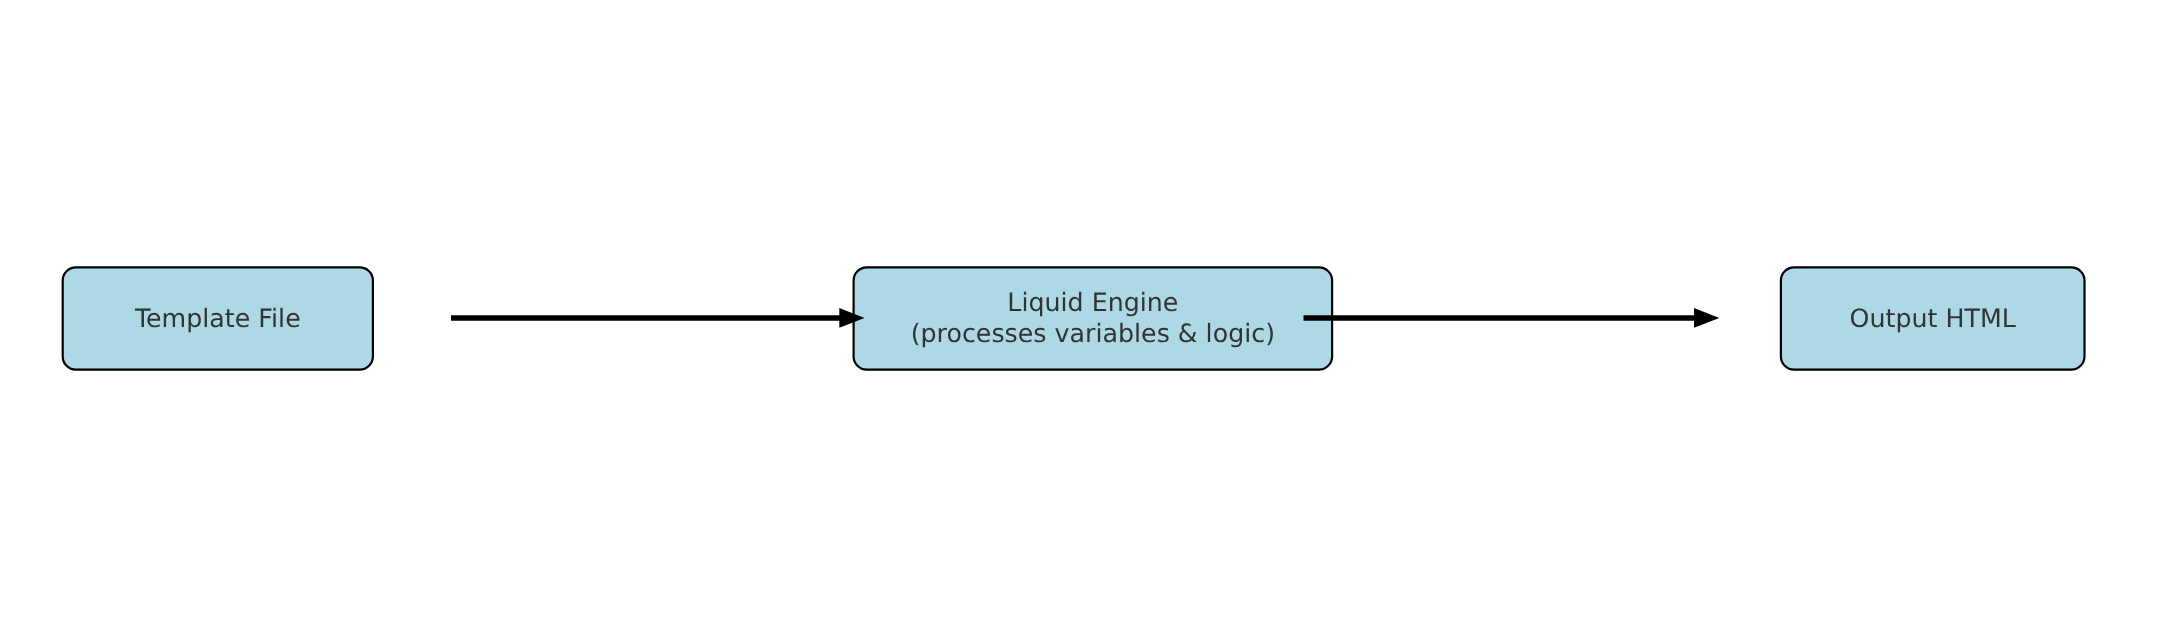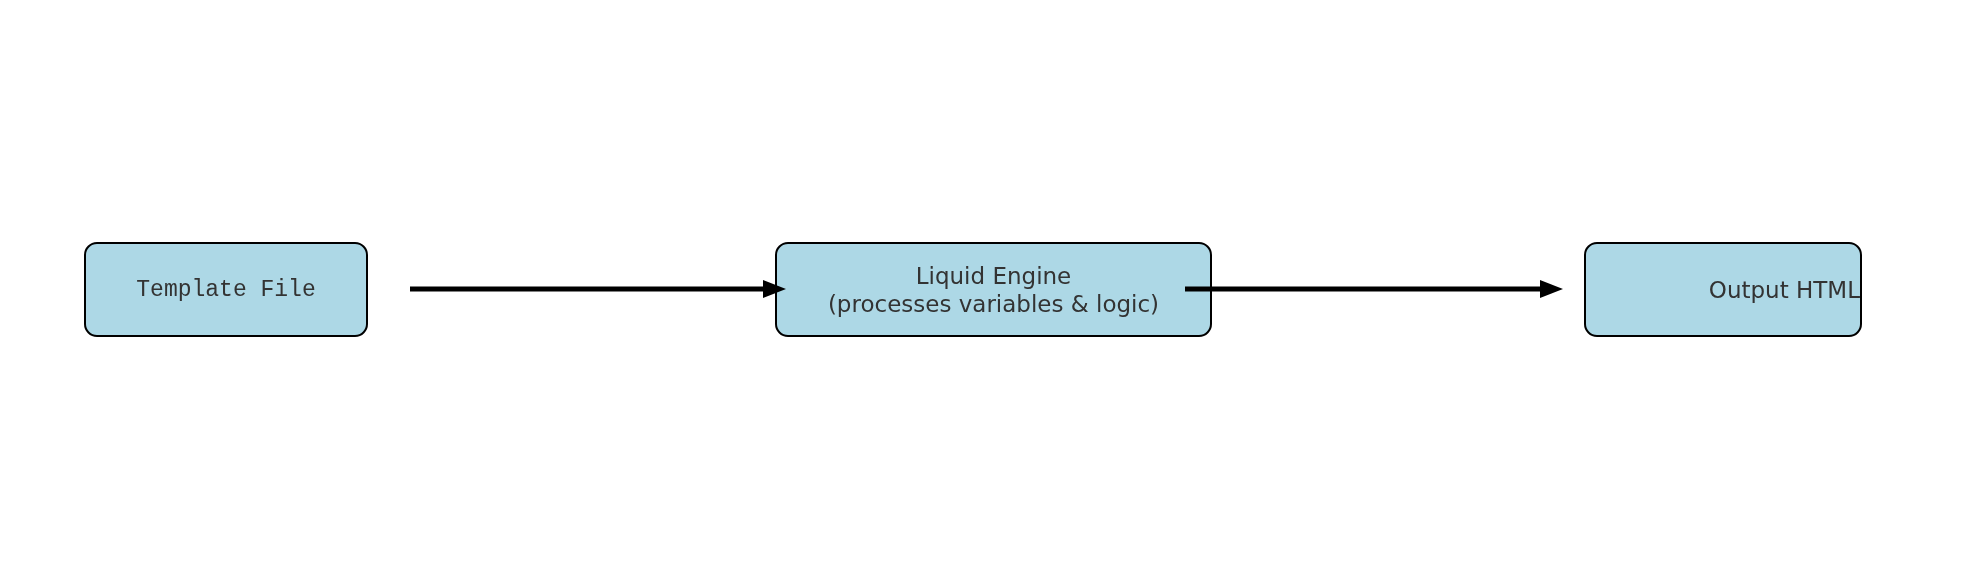--- a/index.html
+++ b/index.html
@@ -32,23 +32,23 @@
     border-radius: 13px;
     display: flex;
     flex-direction: column;
     align-items: center;
     justify-content: center;
     text-align: center;
     color: var(--text-color);
     font-size: 23px;
     line-height: 28px;
   }
-  .node-1 { left: 84px;   width: 284px; font-family: Liberation Mono, monospace; }
+  .node-1 { left: 56px;   width: 284px; }
   .node-2 { left: 775px;  width: 437px; }
-  .node-3 { left: 1584px; width: 278px; align-items: flex-end; }
+  .node-3 { left: 1618px; width: 278px; }
   .node .line { display: block; white-space: nowrap; }
   .arrow-layer {
     position: absolute;
     left: 0;
     top: 0;
     width: 1979px;
     height: 580px;
     pointer-events: none;
   }
 </style>

